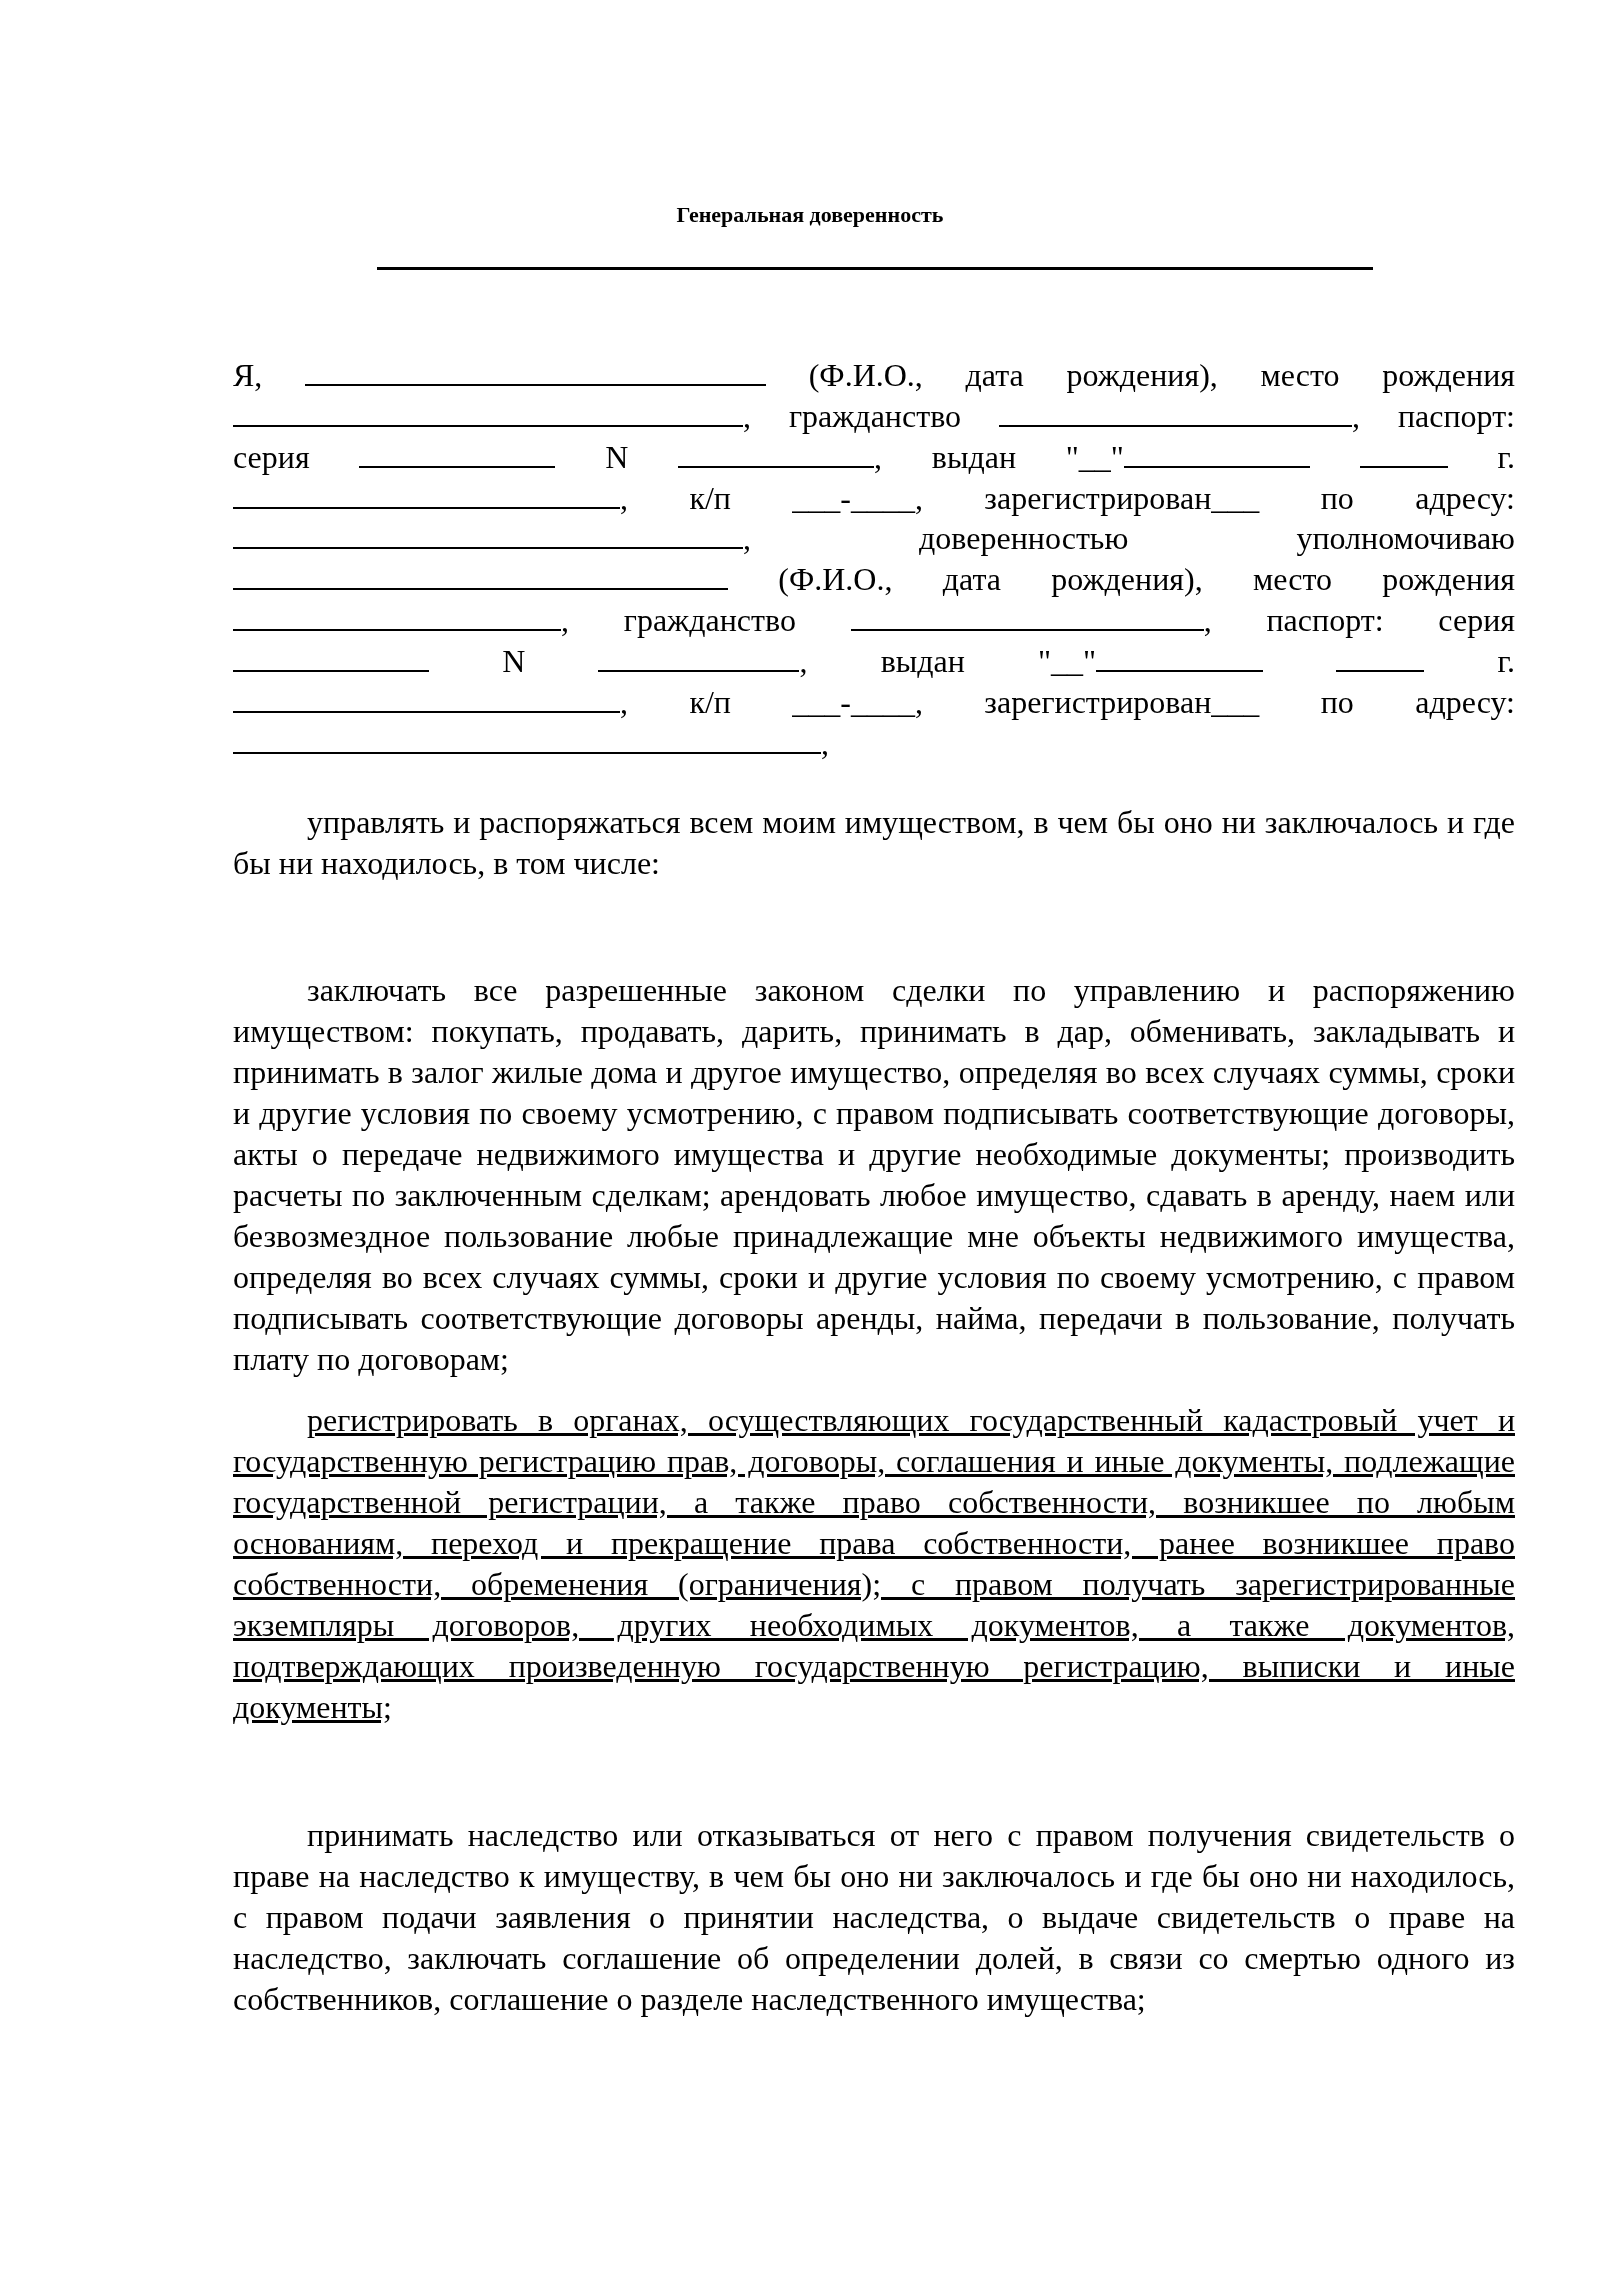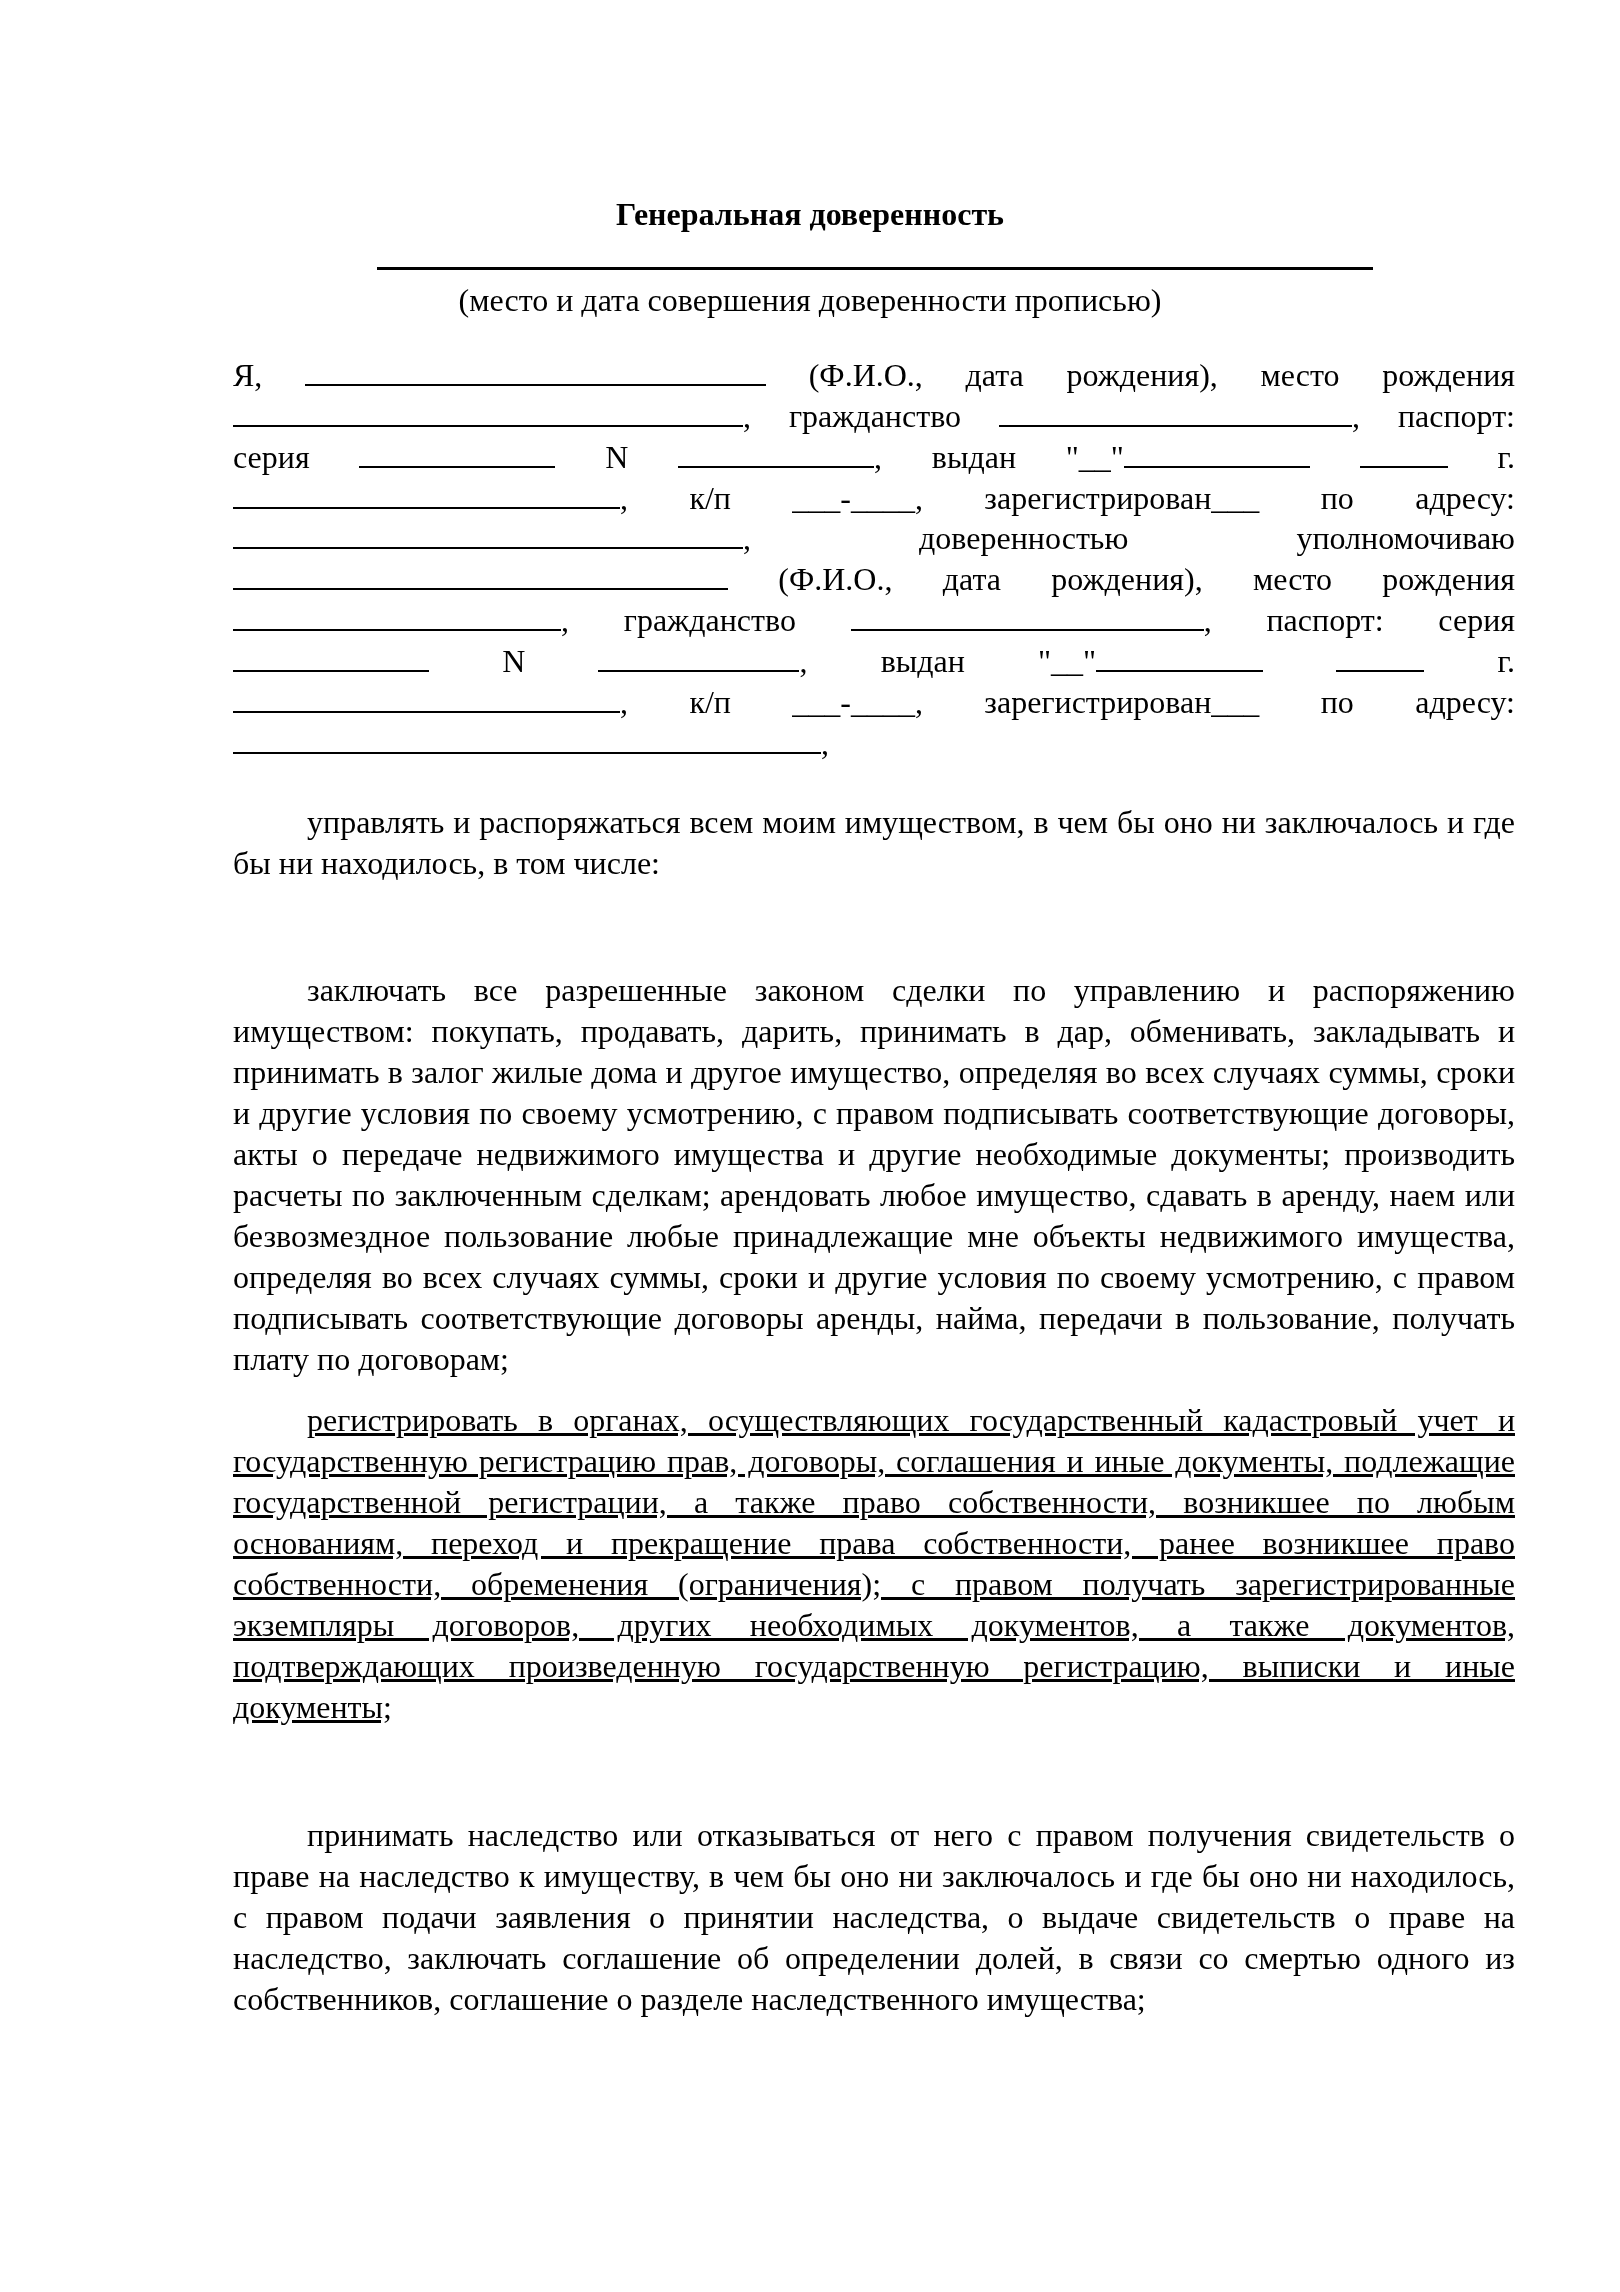--- a/index.html
+++ b/index.html
@@ -4,21 +4,21 @@
 <style>
   html, body { margin: 0; padding: 0; background: #ffffff; }
   body { width: 1620px; height: 2293px; position: relative; overflow: hidden; }
   .page {
     position: absolute; left: 0; top: 0; width: 1620px; height: 2293px; background: #fff;
     font-family: "Liberation Serif", "DejaVu Serif", serif; color: #000;
     font-size: 32px; line-height: 41px;
   }
   .title {
     position: absolute; top: 194px; left: 0; width: 1620px; text-align: center;
-    font-weight: bold; font-size: 32px;
+    font-weight: bold; font-size: 22px;
   }
   .place-line {
     position: absolute; top: 267px; left: 377px; width: 996px; height: 2.9px; background: #000;
   }
   .place-caption {
     position: absolute; top: 280px; left: 0; width: 1620px; text-align: center;
   }
   .block { position: absolute; left: 233px; width: 1282px; }
   .line {
     display: flex; justify-content: space-between; align-items: baseline;
@@ -30,21 +30,20 @@
     text-align: justify; text-align-last: left; text-indent: 74px; margin: 0;
   }
   .tok { white-space: pre; }
 </style>
 </head>
 <body>
 
 <div class="page">
   <div class="title">Генеральная доверенность</div>
   <div class="place-line"></div>
-  <div class="place-caption">(место и дата совершения доверенности прописью)</div>
 
   <div class="block" id="principal-block" style="top:355px;">
       <div class="line"><span class="tok">Я,</span><span class="tok"><span class="blank" style="width: 461px;"></span></span><span class="tok">(Ф.И.О.,</span><span class="tok">дата</span><span class="tok">рождения),</span><span class="tok">место</span><span class="tok">рождения</span></div>
       <div class="line"><span class="tok"><span class="blank" style="width: 510px;"></span>,</span><span class="tok">гражданство</span><span class="tok"><span class="blank" style="width: 353px;"></span>,</span><span class="tok">паспорт:</span></div>
       <div class="line"><span class="tok">серия</span><span class="tok"><span class="blank" style="width: 196px;"></span></span><span class="tok">N</span><span class="tok"><span class="blank" style="width: 196px;"></span>,</span><span class="tok">выдан</span><span class="tok">"__"<span class="blank" style="width: 186px;"></span></span><span class="tok"><span class="blank" style="width: 88px;"></span></span><span class="tok">г.</span></div>
       <div class="line"><span class="tok"><span class="blank" style="width: 387px;"></span>,</span><span class="tok">к/п</span><span class="tok">___-____,</span><span class="tok">зарегистрирован___</span><span class="tok">по</span><span class="tok">адресу:</span></div>
     </div>
   <div class="block" id="agent-block" style="top:518px;">
       <div class="line"><span class="tok"><span class="blank" style="width: 510px;"></span>,</span><span class="tok">доверенностью</span><span class="tok">уполномочиваю</span></div>
       <div class="line"><span class="tok"><span class="blank" style="width: 495px;"></span></span><span class="tok">(Ф.И.О.,</span><span class="tok">дата</span><span class="tok">рождения),</span><span class="tok">место</span><span class="tok">рождения</span></div>

